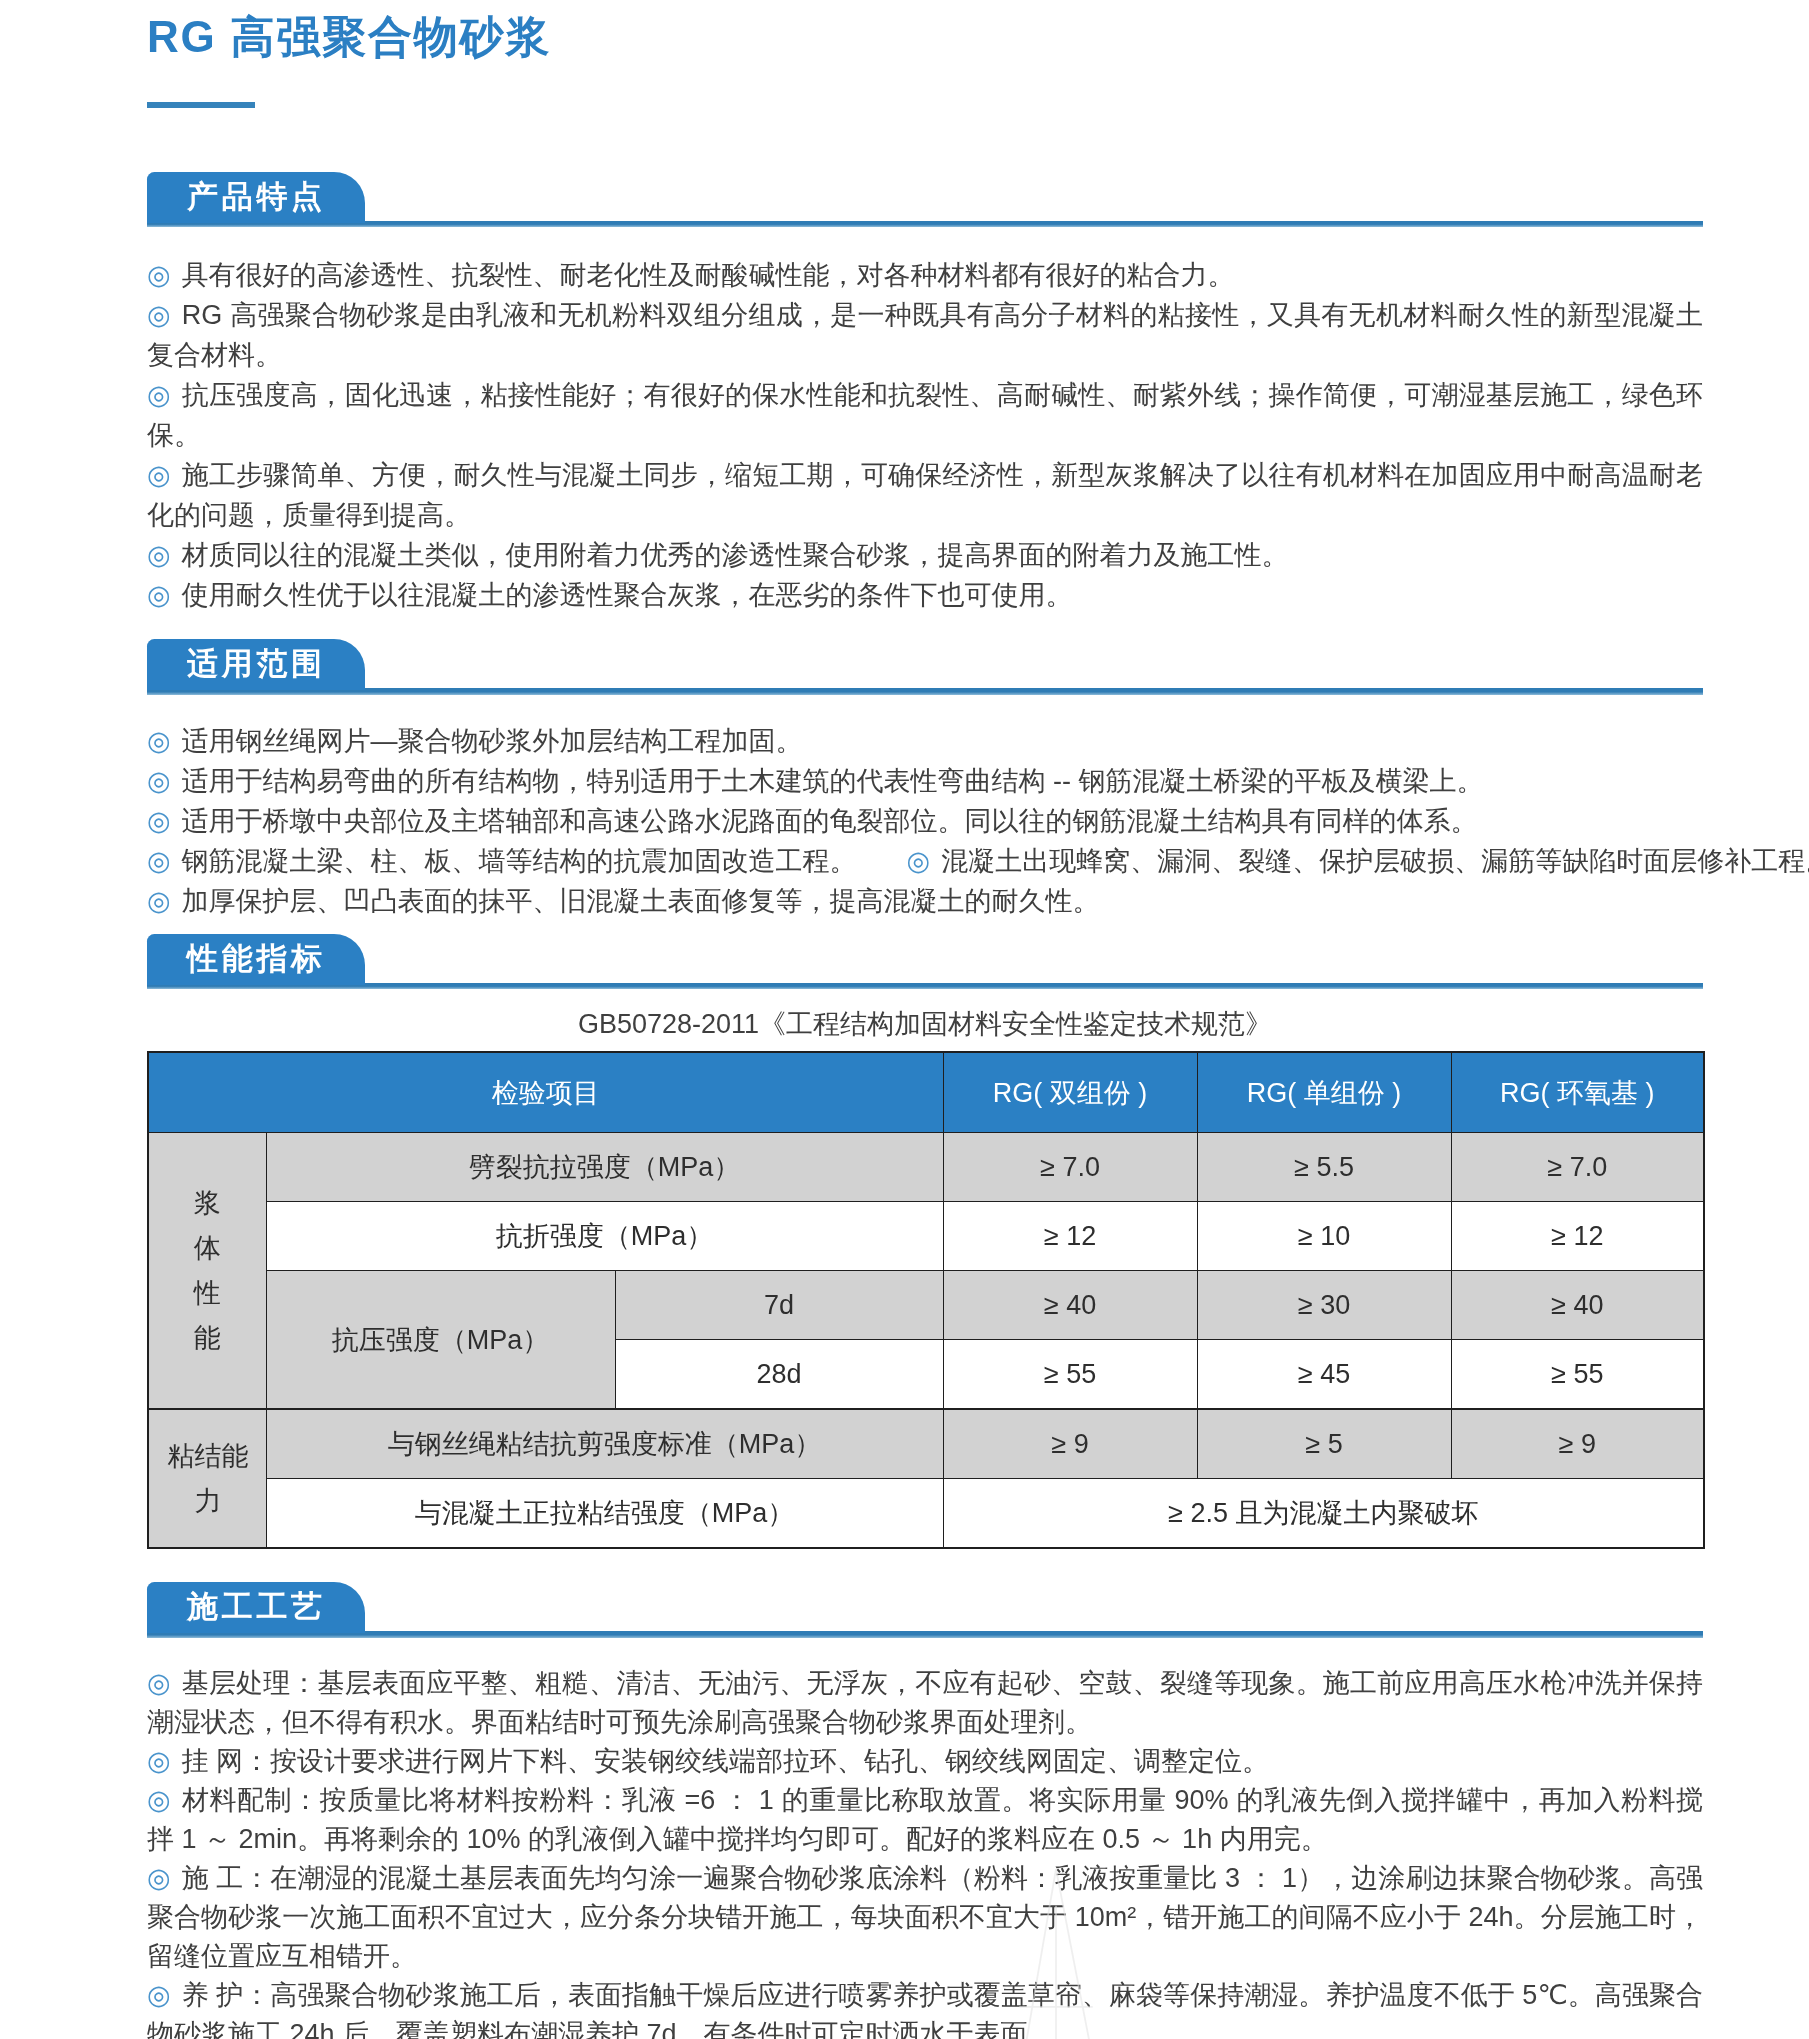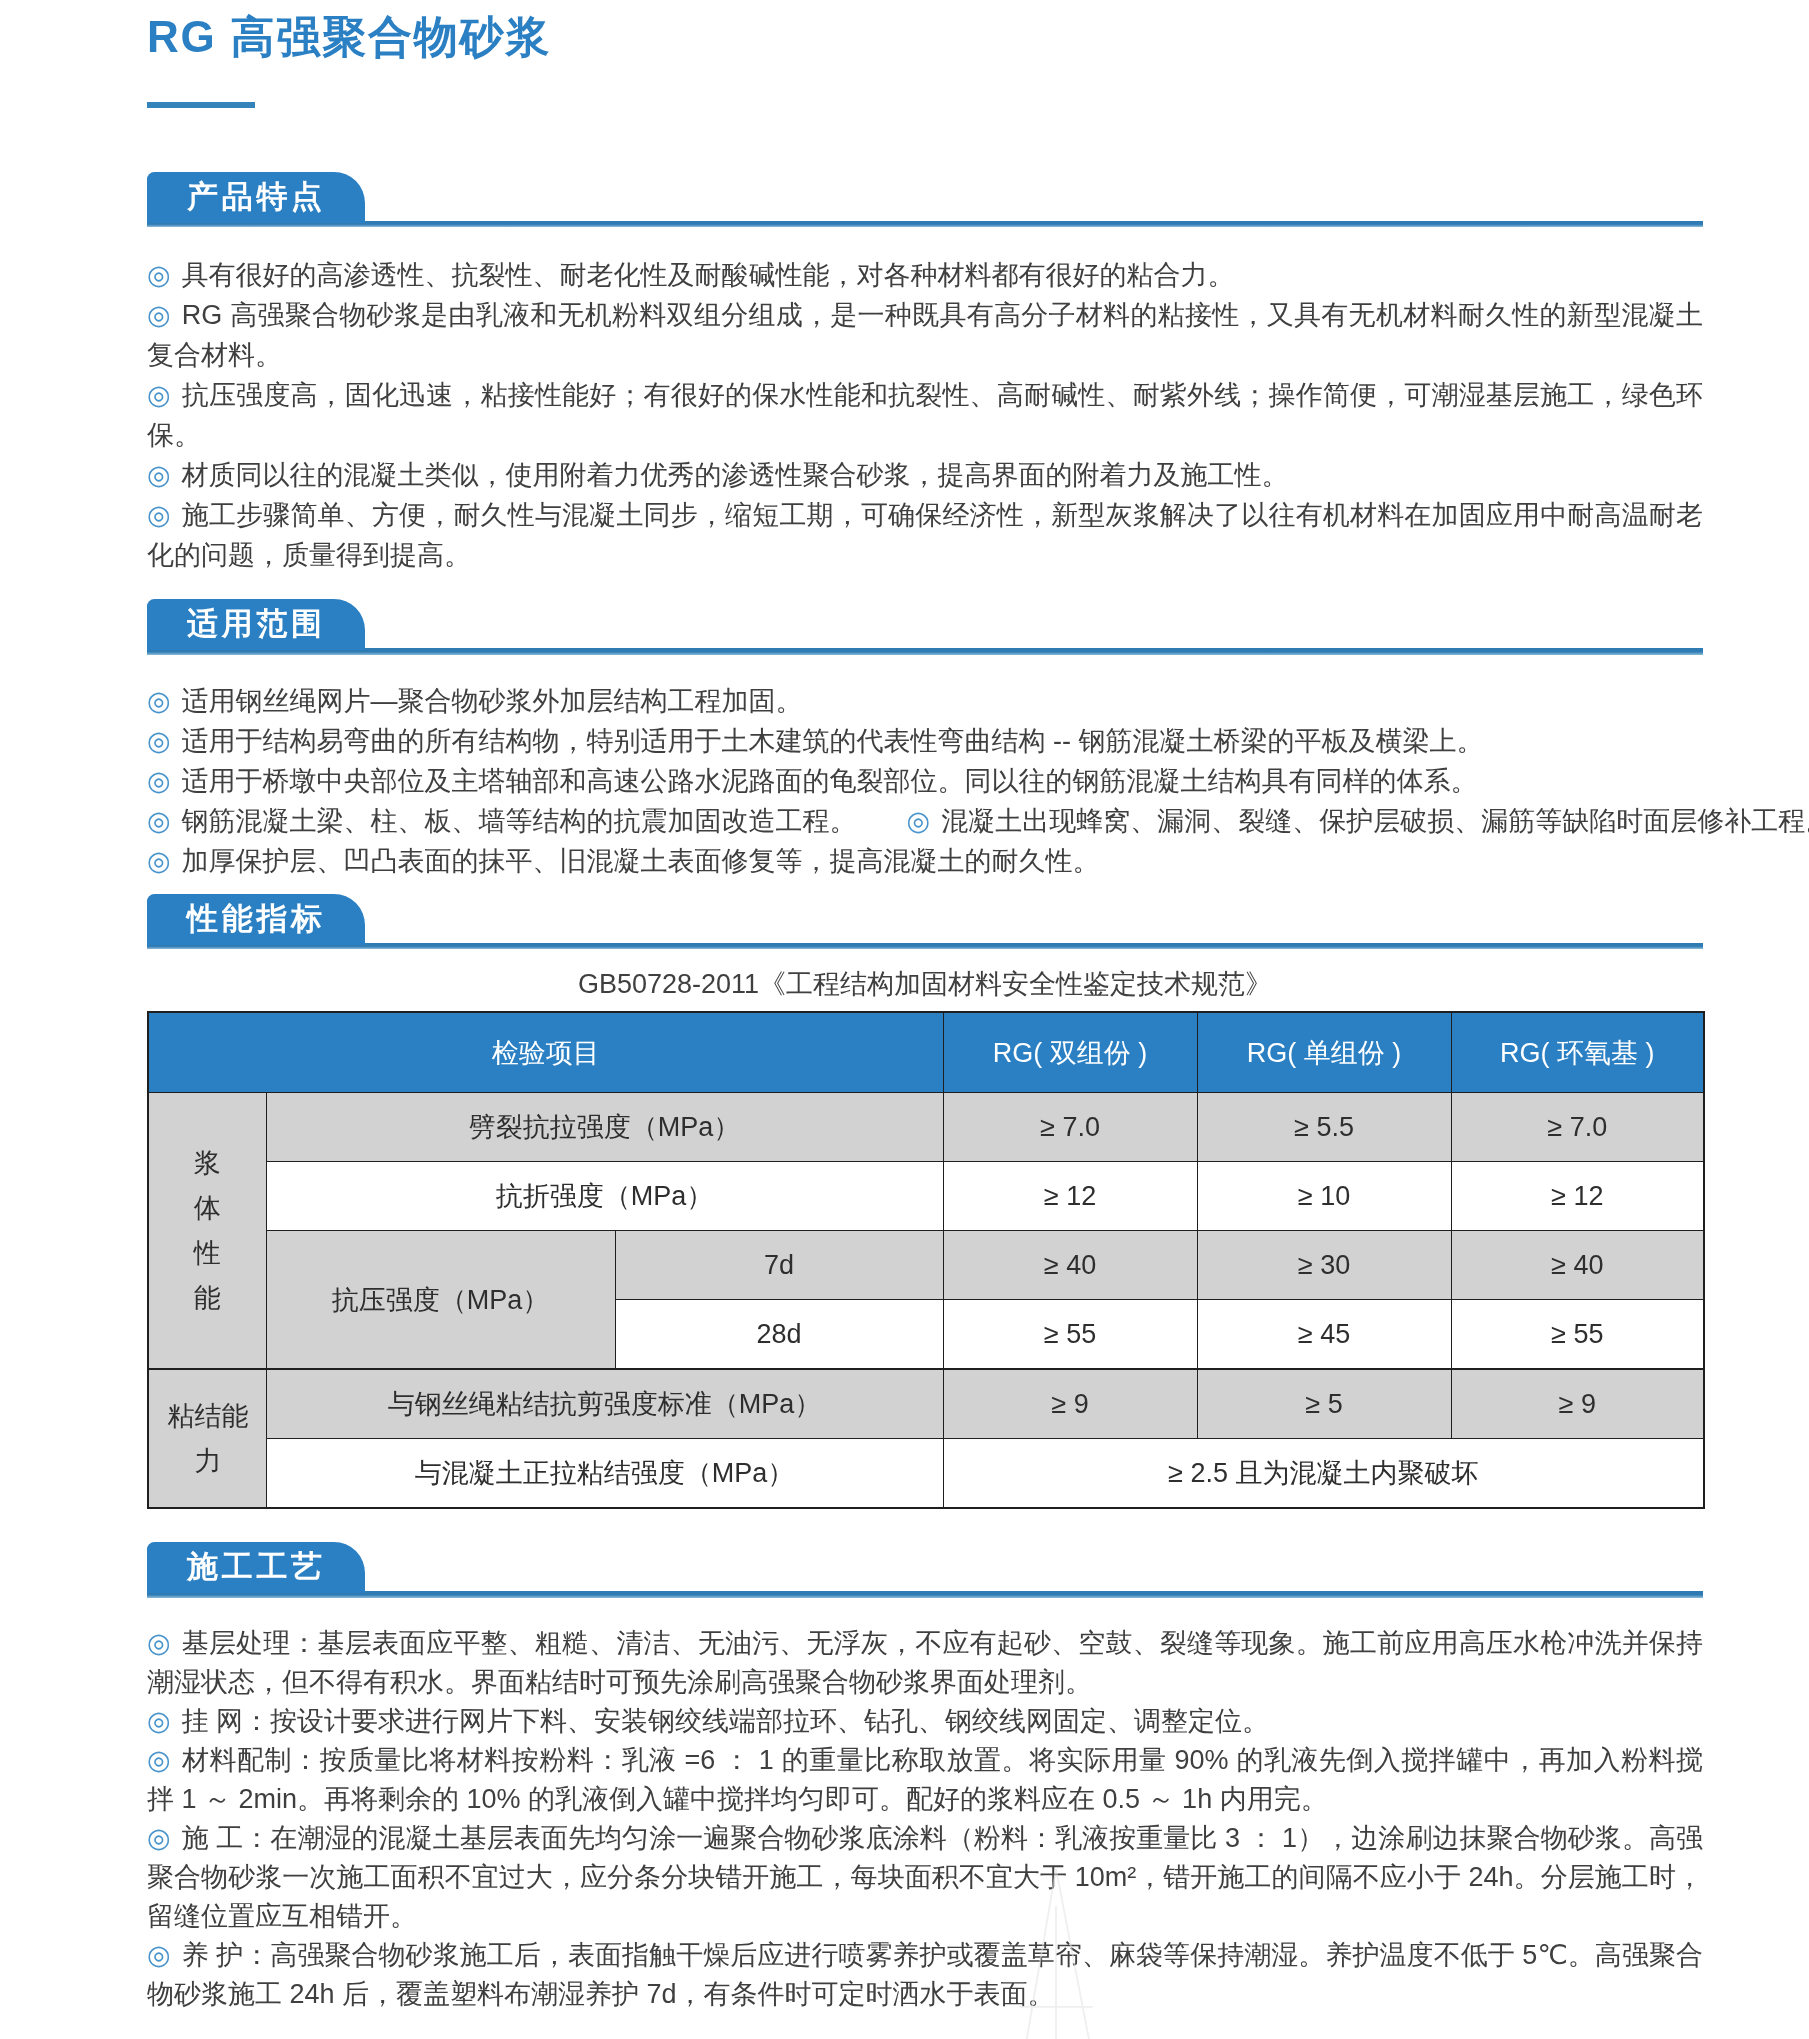--- a/index.html
+++ b/index.html
@@ -63,22 +63,23 @@
 
   <section class="sec-features">
     <div class="sec-head">
       <span class="badge">产品特点</span>
       <div class="rule"></div>
     </div>
     <div class="blist">
       <p><span class="mk">◎</span><span>具有很好的高渗透性、抗裂性、耐老化性及耐酸碱性能，对各种材料都有很好的粘合力。</span></p>
       <p><span class="mk">◎</span><span>RG 高强聚合物砂浆是由乳液和无机粉料双组分组成，是一种既具有高分子材料的粘接性，又具有无机材料耐久性的新型混凝土复合材料。</span></p>
       <p><span class="mk">◎</span><span>抗压强度高，固化迅速，粘接性能好；有很好的保水性能和抗裂性、高耐碱性、耐紫外线；操作简便，可潮湿基层施工，绿色环保。</span></p>
+      <p><span class="mk">◎</span><span>施工步骤简单、方便，耐久性与混凝土同步，缩短工期，可确保经济性，新型灰浆解决了以往有机材料在加固应用中耐高温耐老化的问题，质量得到提高。</span></p>
       <p><span class="mk">◎</span><span>材质同以往的混凝土类似，使用附着力优秀的渗透性聚合砂浆，提高界面的附着力及施工性。</span></p>
-      <p><span class="mk">◎</span><span>施工步骤简单、方便，耐久性与混凝土同步，缩短工期，可确保经济性，新型灰浆解决了以往有机材料在加固应用中耐高温耐老化的问题，质量得到提高。</span></p>
+      <p><span class="mk">◎</span><span>使用耐久性优于以往混凝土的渗透性聚合灰浆，在恶劣的条件下也可使用。</span></p>
     </div>
   </section>
 
   <section class="sec-scope">
     <div class="sec-head">
       <span class="badge">适用范围</span>
       <div class="rule"></div>
     </div>
     <div class="blist">
       <p><span class="mk">◎</span><span>适用钢丝绳网片—聚合物砂浆外加层结构工程加固。</span></p>

